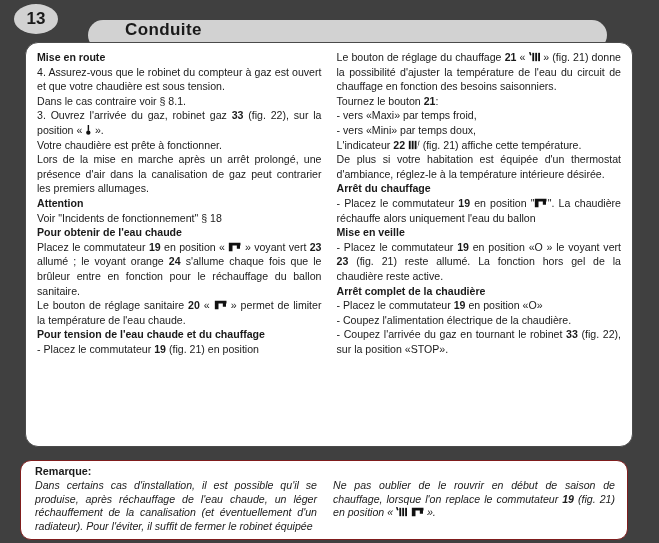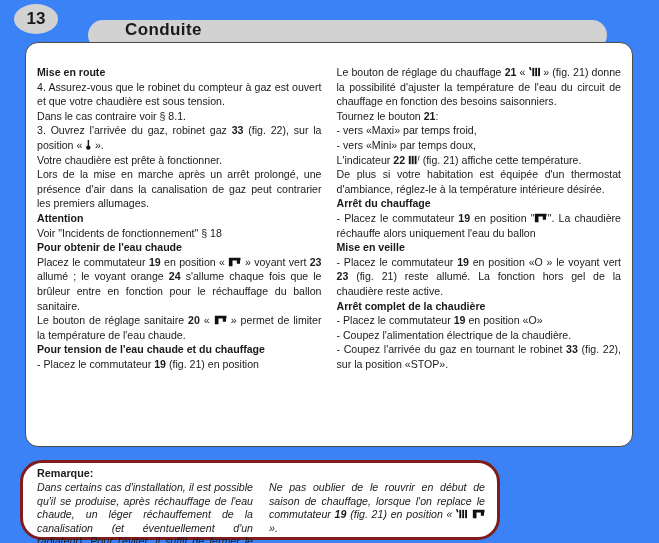--- a/index.html
+++ b/index.html
@@ -4,21 +4,21 @@
 <style>
   * { box-sizing: border-box; }
   html, body {
     margin: 0; padding: 0;
     width: 659px; height: 543px;
     background: #ffffff;
     font-family: "Liberation Sans", sans-serif;
     color: #1a1a1a;
     overflow: hidden;
   }
-  .page { position: relative; width: 659px; height: 543px; background: #3b82f6; }
+  .page { position: relative; width: 659px; height: 543px; background: #404040; }
 
   
   .badge {
     position: absolute; left: 14px; top: 4px;
     width: 44px; height: 30px;
     background: var(--header-gray, #d2d2d2);
     border-radius: 50%;
     display: flex; align-items: center; justify-content: center;
     font-weight: bold; font-size: 17px;
   }
@@ -31,39 +31,39 @@
     padding-left: 37px;
     font-weight: bold; font-size: 17px; letter-spacing: 0.4px;
   }
 
   
   .main-box {
     position: absolute; left: 25px; top: 42px;
     width: 608px; height: 405px;
     border: 1px solid #4a4a4a;
     border-radius: 13px;
-    padding: 22px 11px 6px 11px;
+    padding: 7px 11px 6px 11px;
     display: flex; gap: 15px;
     background: #fff;
   }
   .col { flex: 1 1 0; min-width: 0; }
   .col p {
     margin: 0;
     font-size: 10.6px;
     line-height: 14.6px;
     text-align: justify;
   }
   .col p b { font-weight: bold; }
 
   
   .remark-box {
     position: absolute; left: 20px; top: 460px;
-    width: 480px; height: 80px;
-    border: 3px solid #7f1d1d;
-    border-radius: 22px;
+    width: 608px; height: 80px;
+    border: 1px solid #7f1d1d;
+    border-radius: 11px;
     padding: 4px 12px 4px 14px;
     background: #fff;
   }
   .remark-title { font-weight: bold; font-size: 10.8px; line-height: 13px; }
   .remark-cols { display: flex; gap: 16px; margin-top: 1px; }
   .remark-cols .col p {
     font-style: italic;
     font-size: 10.6px;
     line-height: 13.6px;
     text-align: justify;

